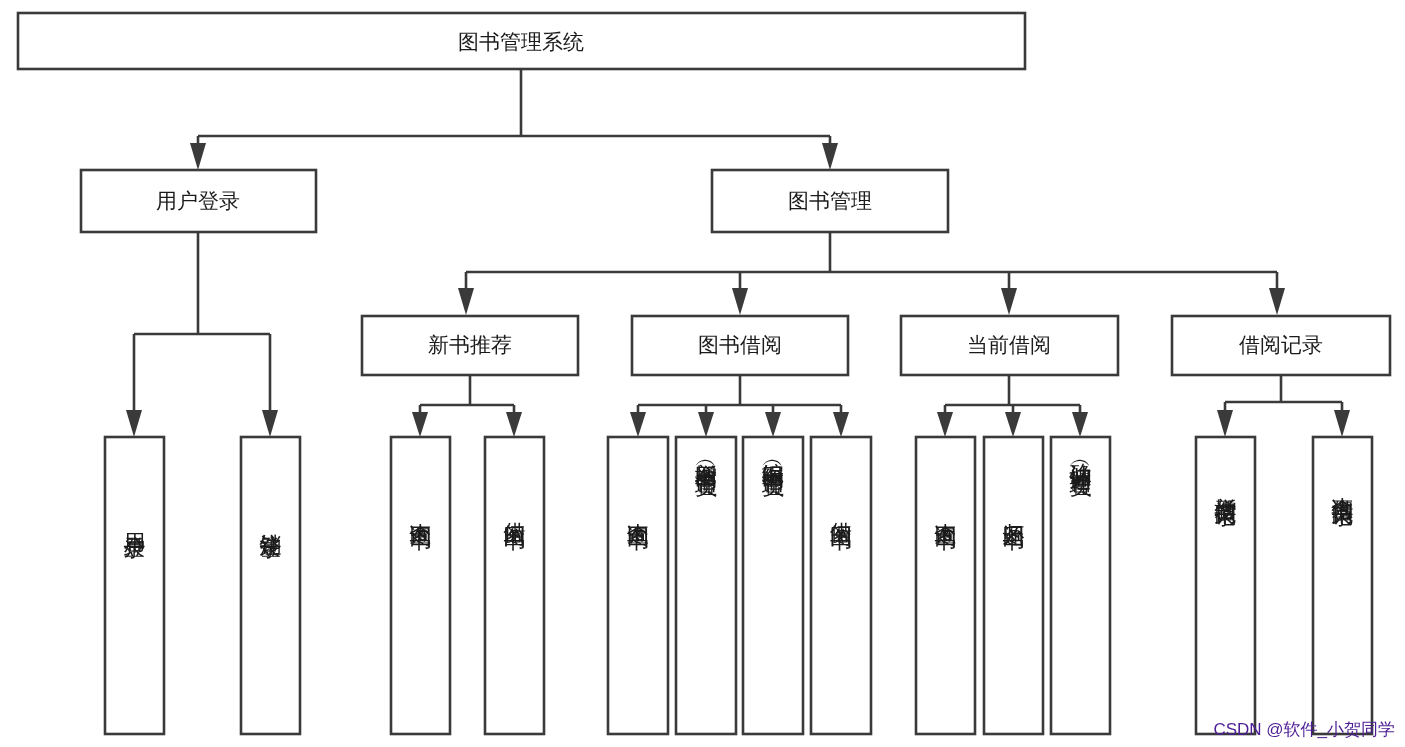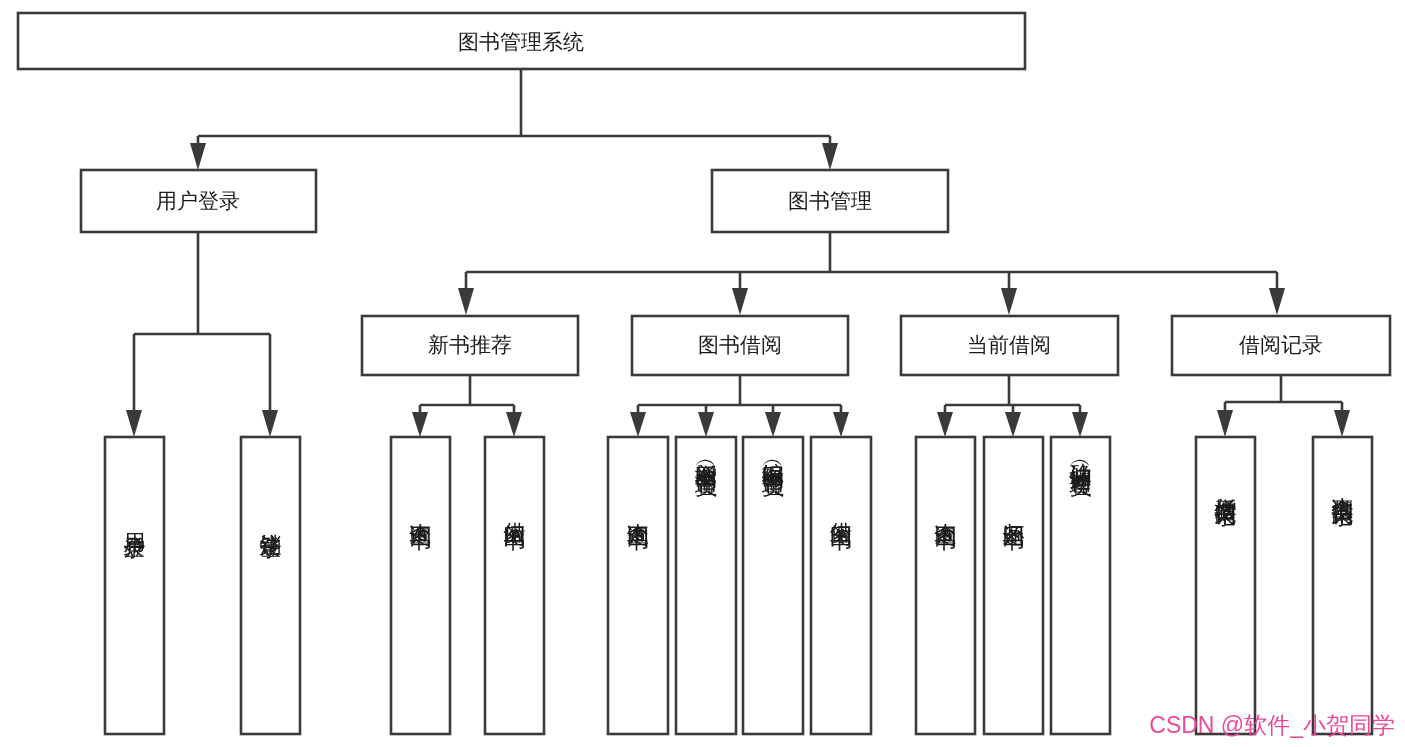--- a/index.html
+++ b/index.html
@@ -64,22 +64,22 @@
     line-height: 1.0;
     color: #1b1b1b;
     letter-spacing: 2px;
     white-space: nowrap;
   }
   .watermark {
     position: absolute;
     right: 10px;
     bottom: 6px;
     font-family: "Liberation Sans", "DejaVu Sans", sans-serif;
-    font-size: 23px;
-    color: #ec4899;
+    font-size: 17px;
+    color: #4c1d95;
     white-space: nowrap;
     pointer-events: none;
   }
 </style>
 </head>
 <body>
 
 <div id="diagram-root">
 
   <svg class="diagram-canvas" viewBox="0 0 1405 747" xmlns="http://www.w3.org/2000/svg">

